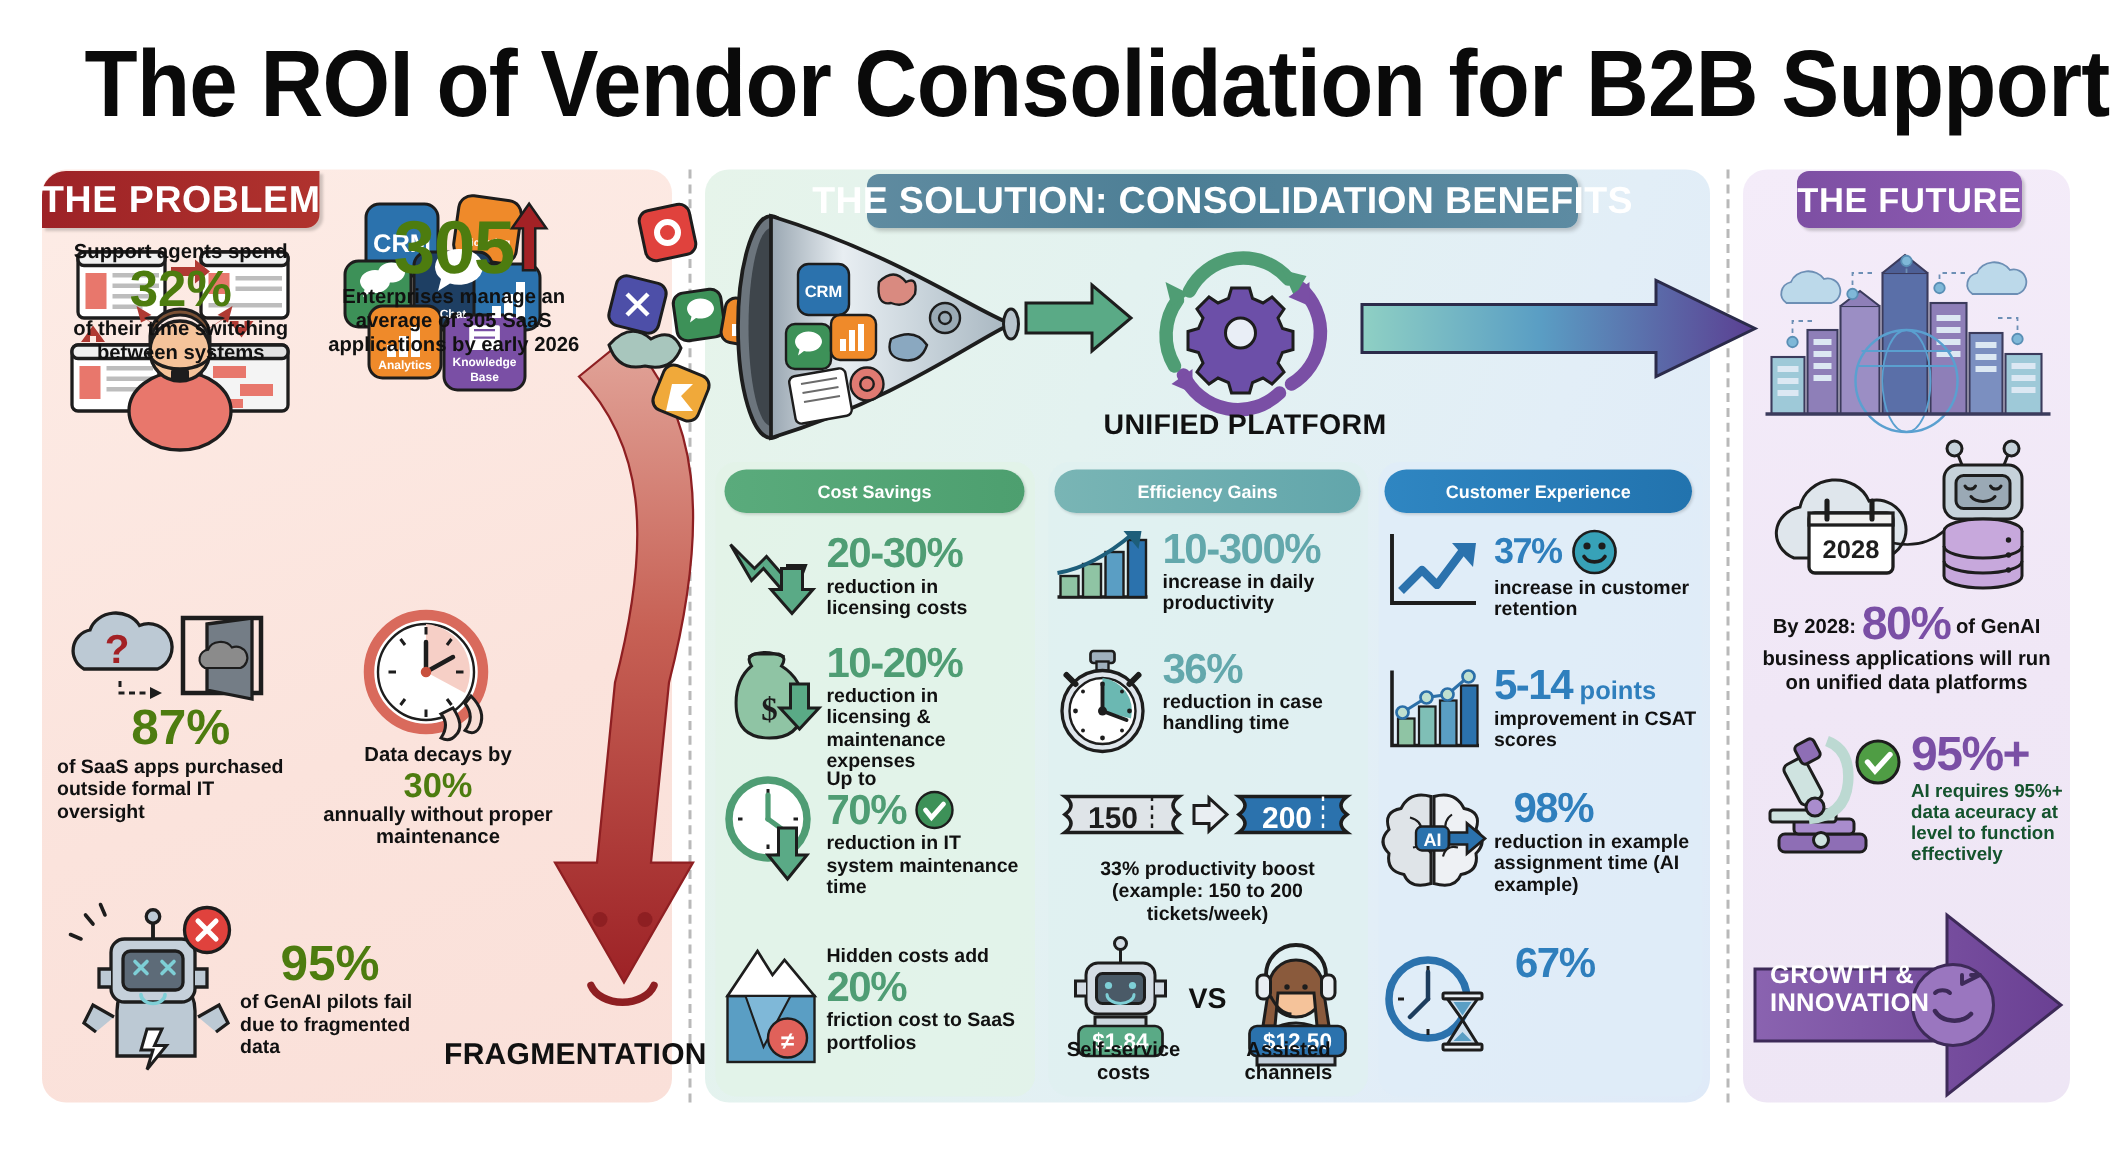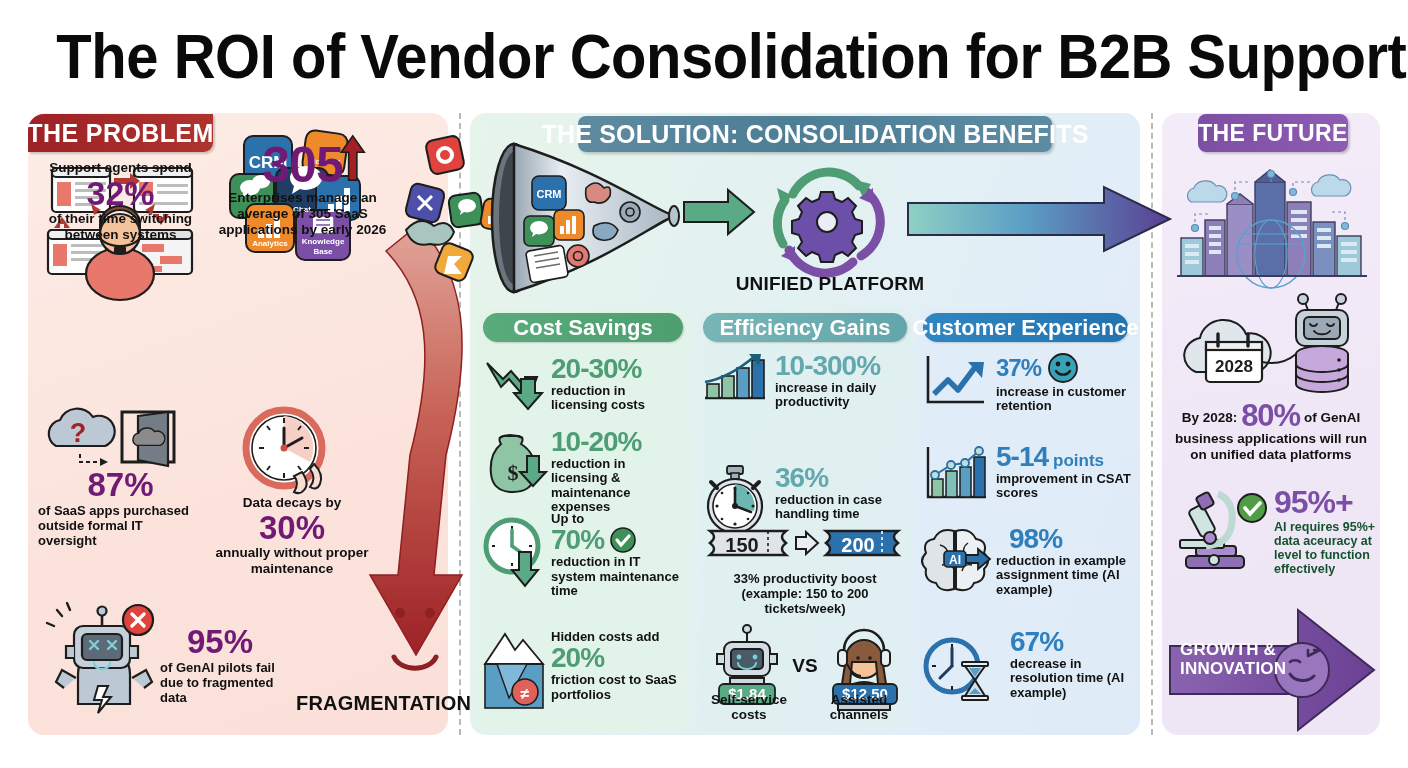--- a/index.html
+++ b/index.html
@@ -70,21 +70,21 @@
     font-size: 25px; letter-spacing: .2px;
     box-shadow: 2px 2px 3px rgba(0,0,0,.2);
   }
   .hdr-future {
     left: 1198px; top: 114px; width: 150px; height: 38px;
     background: linear-gradient(90deg,#7d4fa3 0%, #8e5cb3 100%);
     border-radius: 8px;
     font-size: 23px; letter-spacing: .4px;
     box-shadow: 2px 2px 2px rgba(0,0,0,.18);
   }
-  .red { color: #701a75; text-align: center; }
+  .red { color: #4d7c0f; text-align: center; }
   .green { color: #4f9d74; }
   .teal { color: #63a8ac; }
   .blue { color: #2f7fbd; }
   .purple { color: #7a4fa5; }
 
   
   .p-item { position: absolute; }
 
   .p1 { left: 38px; top: 160px; width: 165px; text-align: center; }
   .p1 .cap { font-weight:700; font-size:13.5px; color:#111; line-height:1.15; }
@@ -93,21 +93,21 @@
   .p2 { left: 210px; top: 140px; width: 185px; text-align:center; }
   .p2 .num { font-size: 50px; font-weight:700; line-height:1; letter-spacing:-1px; }
   .p2 .cap { font-weight:700; font-size:13.5px; color:#111; line-height:1.18; }
 
   .p3 { left: 38px; top: 468px; width: 165px; }
   .p3 .num { font-size: 33px; font-weight:700; line-height:1.05; }
   .p3 .cap { font-weight:700; font-size:13px; color:#111; line-height:1.16; }
 
   .p4 { left: 212px; top: 495px; width: 160px; text-align:center; }
   .p4 .cap { font-weight:700; font-size:13.5px; color:#111; line-height:1.16; }
-  .p4 .num { font-size: 33px; font-weight:700; line-height:1.05; }
+  .p4 .num { font-size: 23px; font-weight:700; line-height:1.05; }
 
   .p5 { left: 160px; top: 625px; width: 120px; }
   .p5 .num { font-size: 33px; font-weight:700; line-height:1.05; }
   .p5 .cap { font-weight:700; font-size:13px; color:#111; line-height:1.16; }
 
   .frag-label {
     position:absolute; left: 296px; top: 692px; width: 160px;
     font-weight:700; font-size:20px; color:#111; text-align:center;
     font-family:"Liberation Sans Narrow","Liberation Sans",sans-serif;
     letter-spacing:.2px;
@@ -115,21 +115,21 @@
 
   
   .col { position: absolute; top: 308px; border-radius: 14px; }
   .col-cost { left: 477px; width: 213px; height: 423px; background: rgba(226,243,231,.75); }
   .col-eff  { left: 699px; width: 213px; height: 423px; background: rgba(223,240,240,.75); }
   .col-cx   { left: 919px; width: 216px; height: 423px; background: rgba(223,236,248,.75); }
 
   .col-badge {
     position:absolute; top: 313px; height: 29px; border-radius: 15px;
     display:flex; align-items:center; justify-content:center;
-    color:#fff; font-weight:700; font-size:22px;
+    color:#fff; font-weight:700; font-size:12px;
     box-shadow: 1px 1px 2px rgba(0,0,0,.16);
     white-space: nowrap;
   }
   .badge-cost { left: 483px; width: 200px; background: linear-gradient(90deg,#5aab7c,#4d9f6f); }
   .badge-eff  { left: 703px; width: 204px; background: linear-gradient(90deg,#79b5b5,#62a6ab); }
   .badge-cx   { left: 923px; width: 205px; background: linear-gradient(90deg,#2f86c2,#2273ae); }
 
   .row { position:absolute; display:flex; gap: 6px; align-items:flex-start; }
   .row .ic { flex: 0 0 auto; }
   .row .tx { flex: 1 1 auto; }
@@ -527,21 +527,21 @@
       <rect x="49" y="8" width="12" height="38" fill="#2b72ad" stroke="#1d1d1d" stroke-width="1.6"></rect>
       <path d="M2 30 Q 26 26 52 4" fill="none" stroke="#1d5e7a" stroke-width="2.6"></path>
       <path d="M46 2 l12 0 -2 12 z" fill="#1d5e7a"></path>
     </svg>
     <div class="tx">
       <div class="big teal" style="font-size:28px;">10-300%</div>
       <div class="sub">increase in daily productivity</div>
     </div>
   </div>
 
-  <div class="row" style="left:703px; top:432px; width:204px;margin-top:32px;">
+  <div class="row" style="left:703px; top:432px; width:204px;">
     <svg class="ic" width="66" height="72">
       <rect x="24" y="2" width="16" height="8" rx="2" fill="#9fb0bd" stroke="#1d1d1d" stroke-width="1.8"></rect>
       <rect x="28" y="9" width="8" height="6" fill="#9fb0bd" stroke="#1d1d1d" stroke-width="1.6"></rect>
       <circle cx="32" cy="42" r="27" fill="#dfe6ec" stroke="#1d1d1d" stroke-width="2.2"></circle>
       <circle cx="32" cy="42" r="22" fill="#fff" stroke="#1d1d1d" stroke-width="1.6"></circle>
       <path d="M32 42 L32 20 A22 22 0 0 1 51 47 Z" fill="#6bb8b2"></path>
       <g fill="#1d1d1d">
           <circle cx="32" cy="24" r="1.6"></circle>
           <circle cx="50" cy="42" r="1.6"></circle>
           <circle cx="32" cy="60" r="1.6"></circle>
@@ -682,21 +682,20 @@
       <g stroke="#1d1d1d" stroke-width="2" fill="#e9eef2">
         <rect x="38" y="34" width="26" height="4" rx="1"></rect>
         <rect x="38" y="68" width="26" height="4" rx="1"></rect>
         <path d="M41 38 l20 0 -10 14 10 16 -20 0 10 -16 z" fill="#cfe0ee"></path>
       </g>
       <path d="M45 40 l12 0 -6 9 z" fill="#5a9ec4"></path>
       <path d="M45 66 l12 0 -6 -6 z" fill="#5a9ec4"></path>
     </svg>
     <div class="tx">
       <div class="big blue" style="font-size:28px;">67%</div>
-      <div class="sub">decrease in resolution time (AI example)</div>
     </div>
   </div>
 
   <div class="hdr hdr-future">THE FUTURE</div>
 
   <svg style="position:absolute;left:1175px;top:162px;" width="196" height="120">
     <g stroke="#3b3b5c" stroke-width="1.4">
       <rect x="6" y="76" width="22" height="38" fill="#9ec9d8"></rect>
       <rect x="30" y="58" width="20" height="56" fill="#8e7fb8"></rect>
       <rect x="52" y="42" width="26" height="72" fill="#9b8ec4"></rect>

